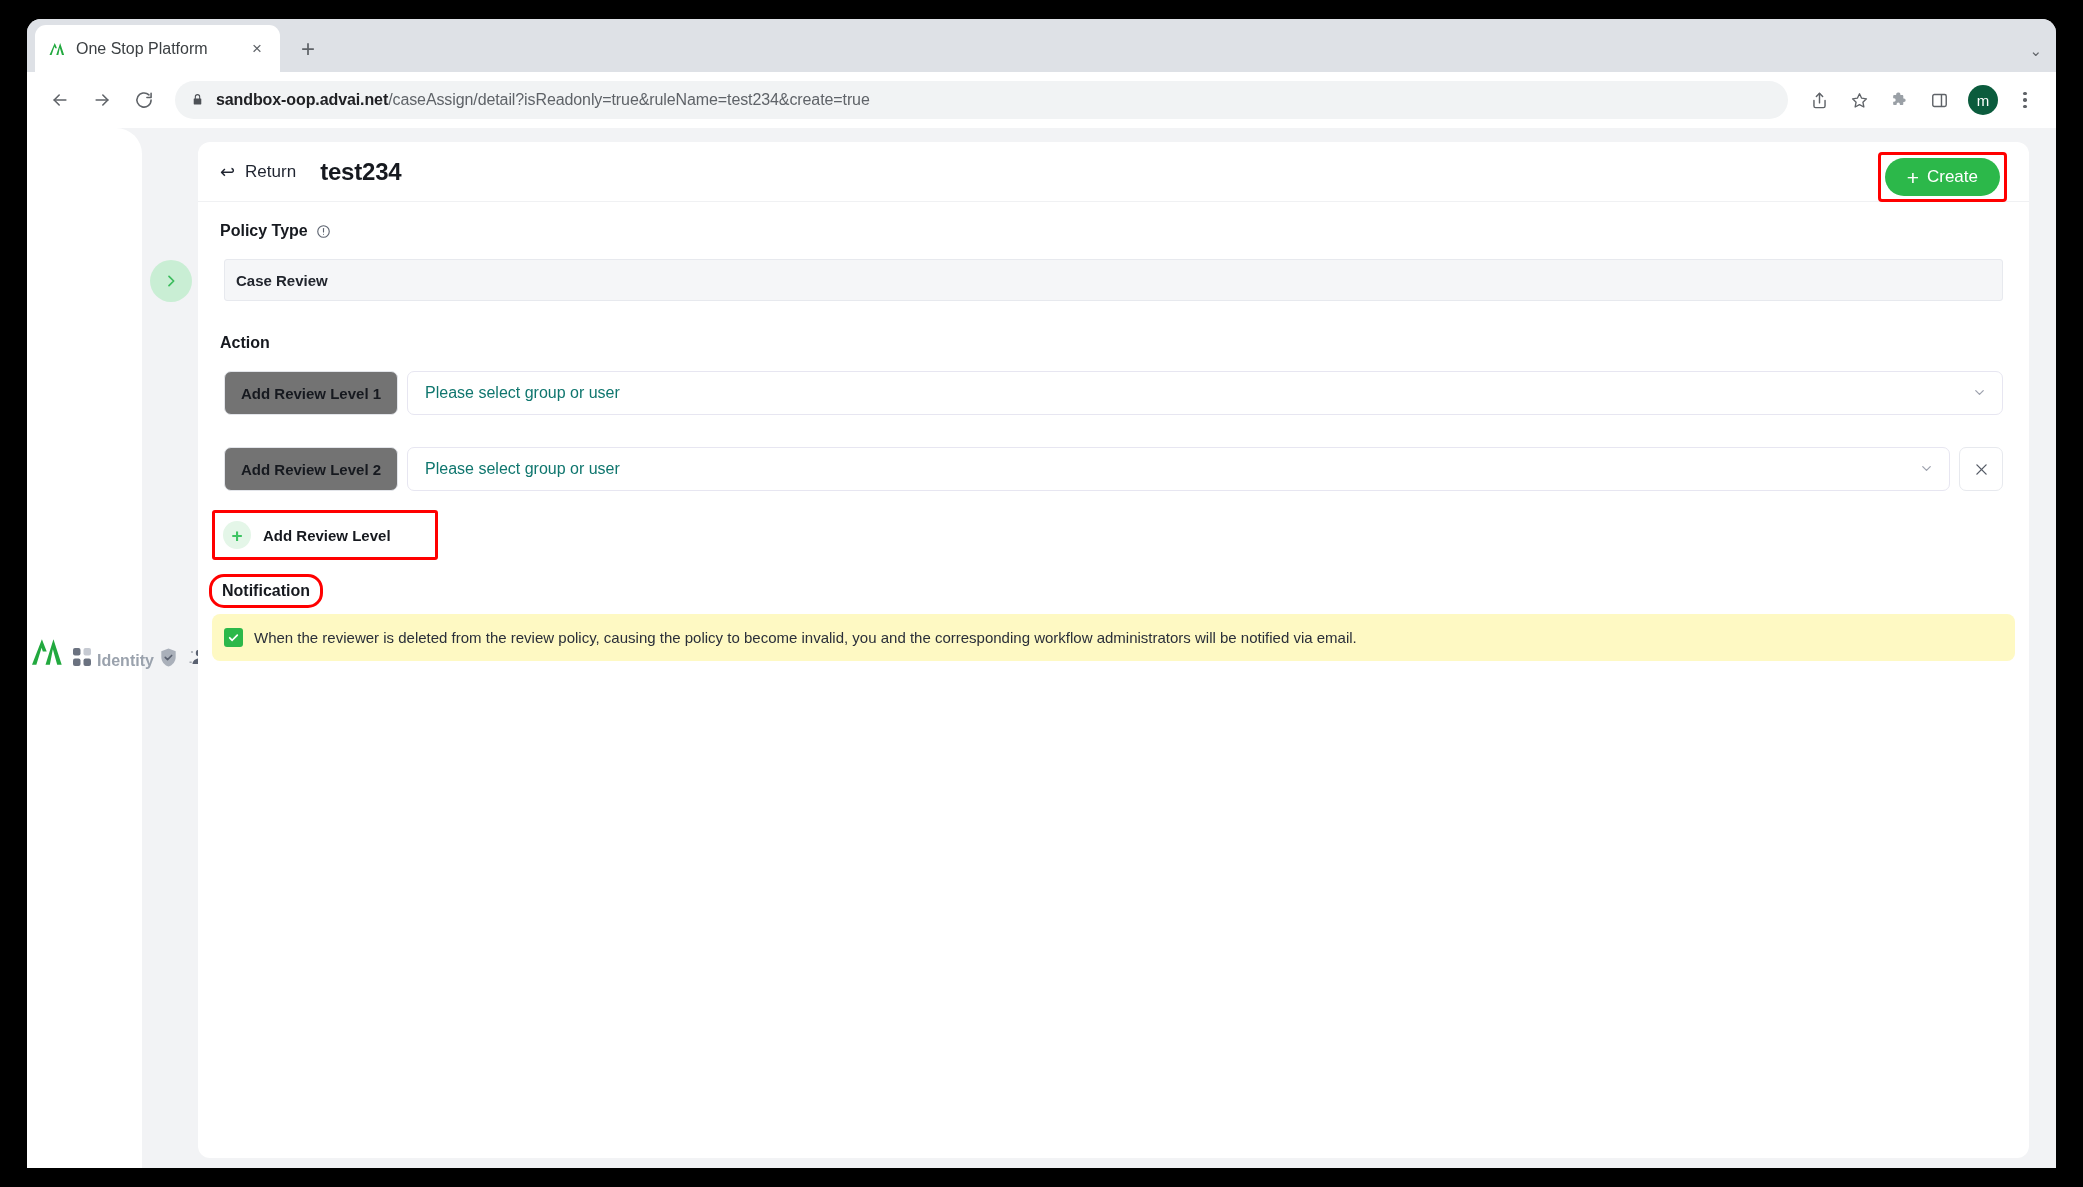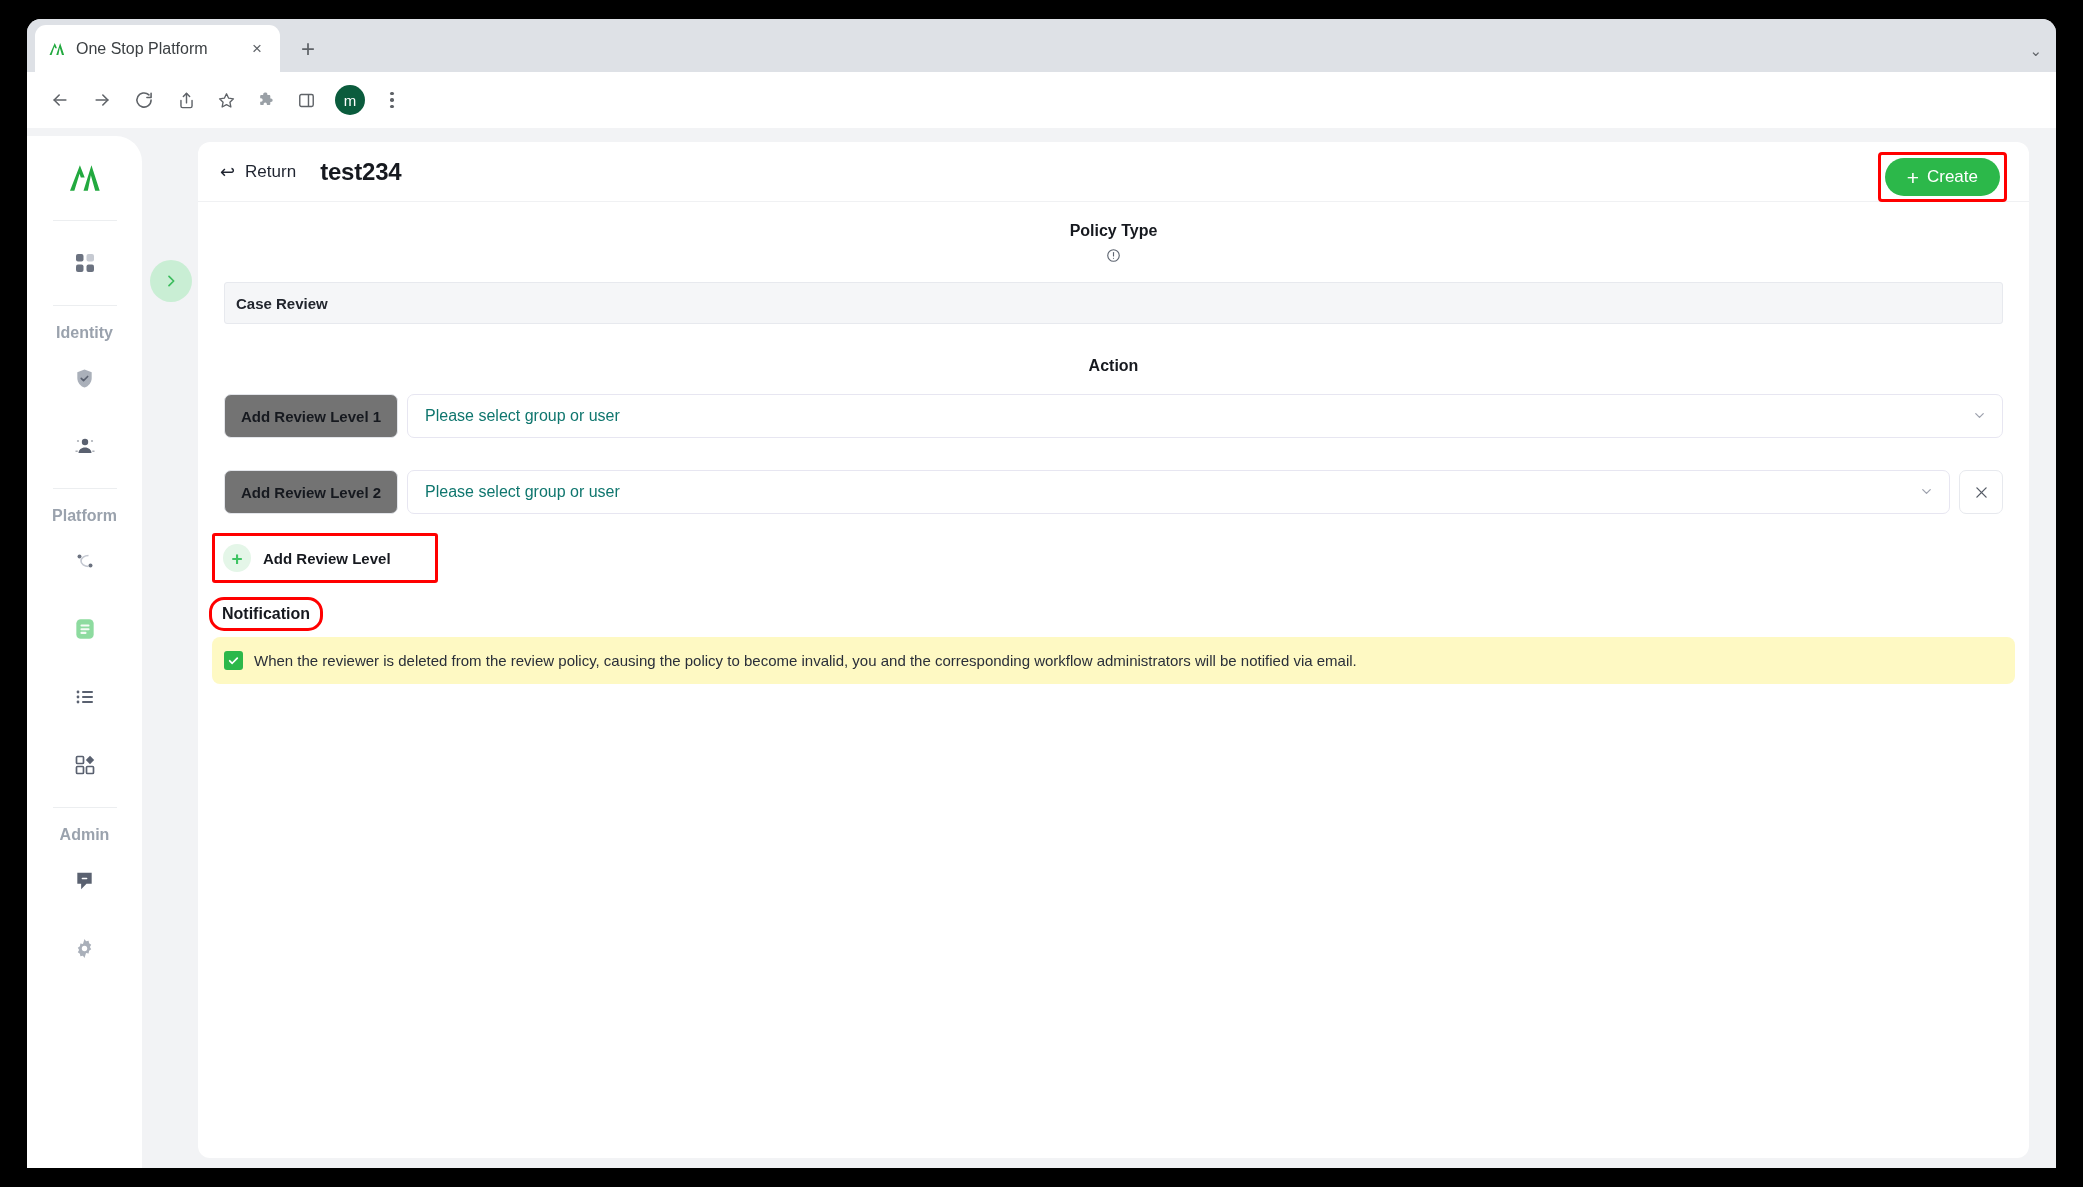--- a/index.html
+++ b/index.html
@@ -104,25 +104,25 @@
   .viewport {
     position: relative;
     height: 1040px;
     background: #f2f3f5;
     overflow: hidden;
   }
 
   
   .rail {
     position: absolute;
-    left: 0px; top: 8px;
+    left: 0px; top: 0px;
     width: 115px; height: 1040px;
     background: #ffffff;
     border-radius: 0 26px 0 0;
-    display: flex; flex-direction: column;
+    display: flex; flex-direction: row;
     align-items: center;
     padding-top: 18px;
   }
   .rail-logo {
     width: 48px; height: 48px;
     display: flex; align-items: center; justify-content: center;
     margin-bottom: 10px;
   }
   .rail-sep { width: 64px; height: 1px; background: #eceef0; margin: 8px 0; }
   .rail-item {
@@ -192,21 +192,21 @@
     font-family: "Liberation Sans", sans-serif;
     display: flex; align-items: center; gap: 8px;
   }
   .create-plus { font-size: 21px; font-weight: 400; line-height:1; }
 
   .body-scroll { padding: 14px 0 0 0; }
 
   .section-head {
     padding: 6px 22px 8px 22px;
     font-size: 16px; font-weight: 700; color: #16191f;
-    display: flex; align-items: center; gap: 8px; flex-direction: column;
+    display: flex; align-items: center; gap: 8px;
   }
   .section-head.boxed {
     display: inline-flex;
     margin-left: 11px;
     padding: 5px 10px;
     border: 3px solid #ff0000;
     border-radius: 15px;
   }
   .info-icon { width: 15px; height: 15px; display:inline-flex; }
 
@@ -331,20 +331,28 @@
           <path d="M13 6l6 6-6 6"></path>
         </svg>
     </div>
     <div class="tb-btn">
       <svg width="20" height="20" viewBox="0 0 24 24" fill="none" stroke="#5f6368" stroke-width="1.9" stroke-linecap="round" stroke-linejoin="round">
           <path d="M20.5 12a8.5 8.5 0 1 1-2.6-6.1"></path>
           <path d="M20.5 4v5h-5"></path>
         </svg>
     </div>
 
+    <div class="omnibox">
+      <span class="lock">
+        <svg width="13" height="15" viewBox="0 0 24 24" fill="#4d5156">
+            <path d="M12 2a5 5 0 0 0-5 5v3H6a1 1 0 0 0-1 1v9a1 1 0 0 0 1 1h12a1 1 0 0 0 1-1v-9a1 1 0 0 0-1-1h-1V7a5 5 0 0 0-5-5zm0 2a3 3 0 0 1 3 3v3H9V7a3 3 0 0 1 3-3z"></path>
+          </svg>
+      </span>
+      <span class="url"><b>sandbox-oop.advai.net</b><span>/caseAssign/detail?isReadonly=true&amp;ruleName=test234&amp;create=true</span></span>
+    </div>
 
     <div class="tb-right">
       <div class="tb-btn">
         <svg width="19" height="19" viewBox="0 0 24 24" fill="none" stroke="#5f6368" stroke-width="1.8" stroke-linecap="round" stroke-linejoin="round">
             <path d="M12 15V3"></path>
             <path d="M8 7l4-4 4 4"></path>
             <path d="M5 12v7a2 2 0 0 0 2 2h10a2 2 0 0 0 2-2v-7"></path>
           </svg>
       </div>
       <div class="tb-btn">

